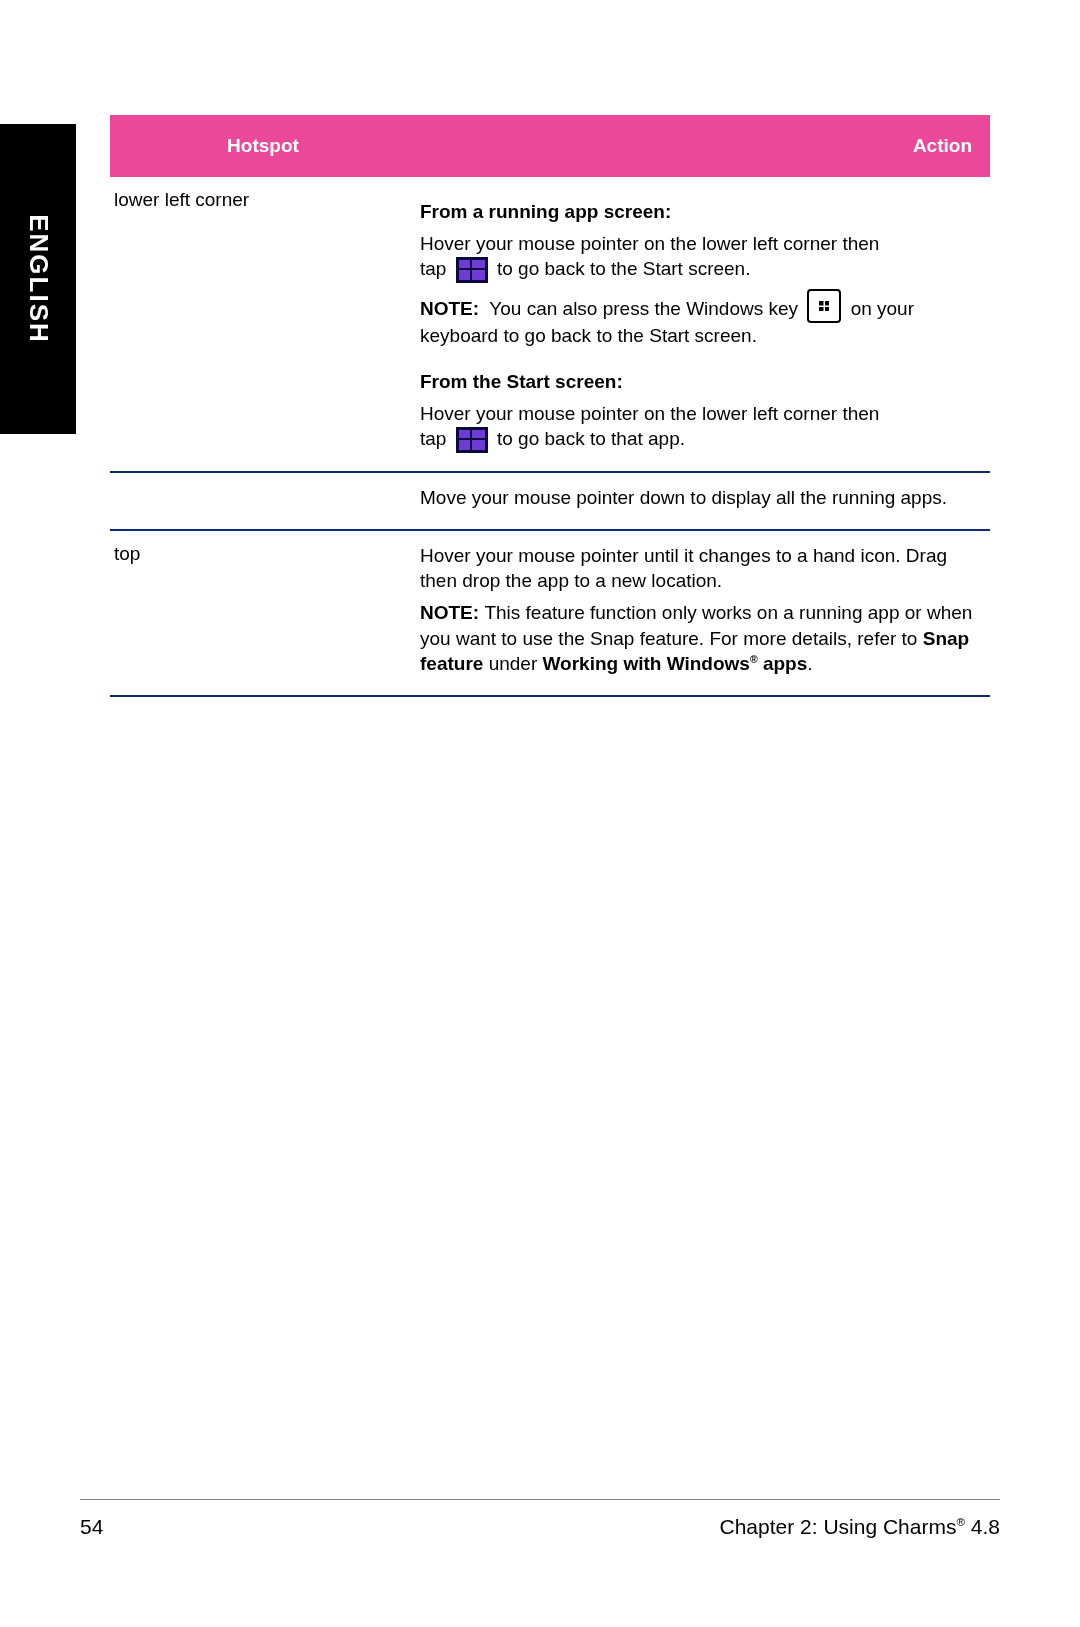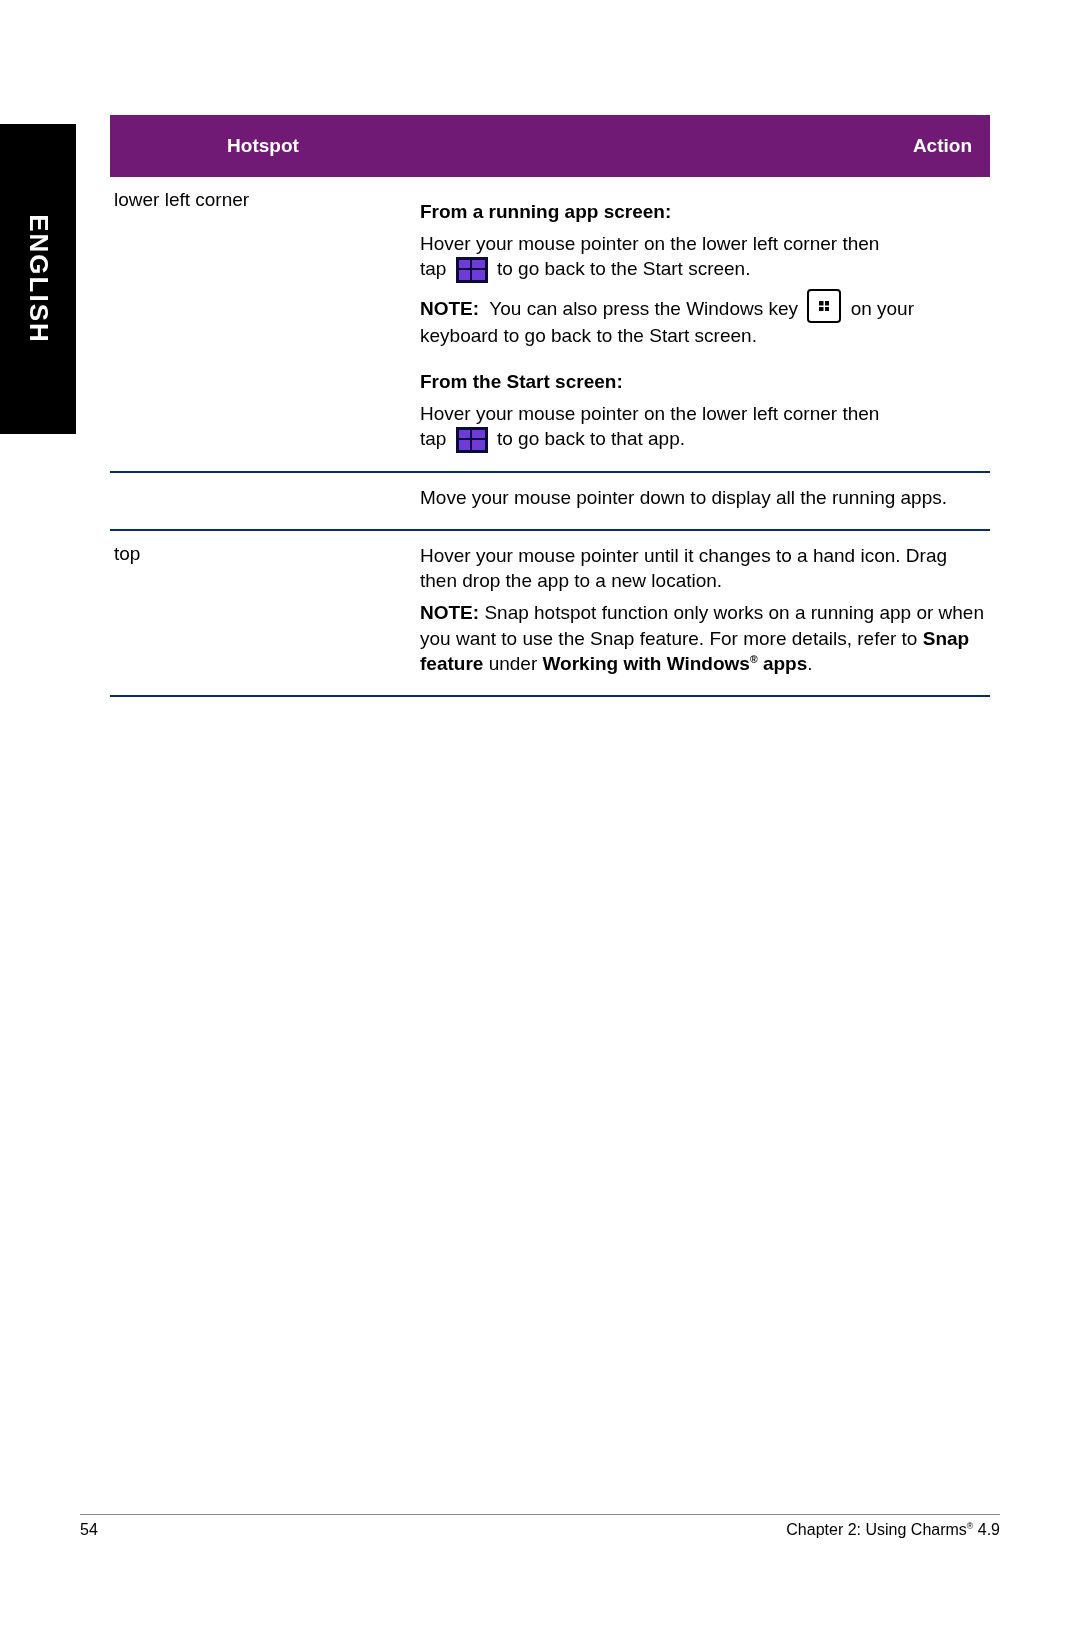--- a/index.html
+++ b/index.html
@@ -40,21 +40,21 @@
       position: absolute;
       left: 110px;
       top: 115px;
       width: 880px;
     }
     table.tbl {
       width: 100%;
       border-collapse: collapse;
     }
     .hdr {
-      background: #701a75;
+      background: #ec4899;
       color: #fff;
       font-weight: 700;
     }
     .hdr td {
       padding: 20px 18px;
     }
     .hdr .col-hot { width: 270px; text-align: center; }
     .hdr .col-act { text-align: right; }
     .row td {
       padding: 12px 4px 12px 4px;
@@ -93,22 +93,22 @@
         linear-gradient(#000,#000) left bottom / 45% 45% no-repeat,
         linear-gradient(#000,#000) right bottom / 45% 45% no-repeat;
     }
     .bold { font-weight: 700; }
     .footer {
       position: absolute;
       left: 80px;
       right: 80px;
       bottom: 88px;
       border-top: 1px solid #888;
-      padding-top: 6px;
-      font-size: 16px;
+      padding-top: 15px;
+      font-size: 21px;
     }
     .footer .page { float: left; }
     .footer .chap { float: right; }
     sup.reg { font-size: 0.55em; vertical-align: super; }
     p { margin: 0 0 6px 0; line-height: 1.35; }
     .subhead { font-weight:700; margin-top:10px; }
   </style>
 </head>
 <body>
 
@@ -172,27 +172,27 @@
       <td>
         <p>Move your mouse pointer down to display all the running apps.</p>
       </td>
     </tr>
 
     <tr class="row sep">
       <td class="col-hot">top</td>
       <td>
         <p>Hover your mouse pointer until it changes to a hand icon. Drag then drop the app to a new location.</p>
         <p>
-          <span class="bold">NOTE:</span>&nbsp;<span>Snap hotspot function only works on a running app or when you want to use the Snap feature. For more details, refer to </span><span class="bold">Snap feature</span><span> under </span><span class="bold"><span>Working with Windows</span><sup class="reg">®</sup><span> apps</span></span><span>.</span>
+          <span class="bold">NOTE:</span>&nbsp;<span>This feature function only works on a running app or when you want to use the Snap feature. For more details, refer to </span><span class="bold">Snap feature</span><span> under </span><span class="bold"><span>Working with Windows</span><sup class="reg">®</sup><span> apps</span></span><span>.</span>
         </p>
       </td>
     </tr>
 
   </tbody>
     </table>
 </div>
 
 <div class="footer">
   <span class="page">54</span>
   <span class="chap">
-    <span>Chapter 2: Using Charms</span><sup class="reg">®</sup><span> 4.9</span>
+    <span>Chapter 2: Using Charms</span><sup class="reg">®</sup><span> 4.8</span>
   </span>
 </div>
 
 </body></html>

